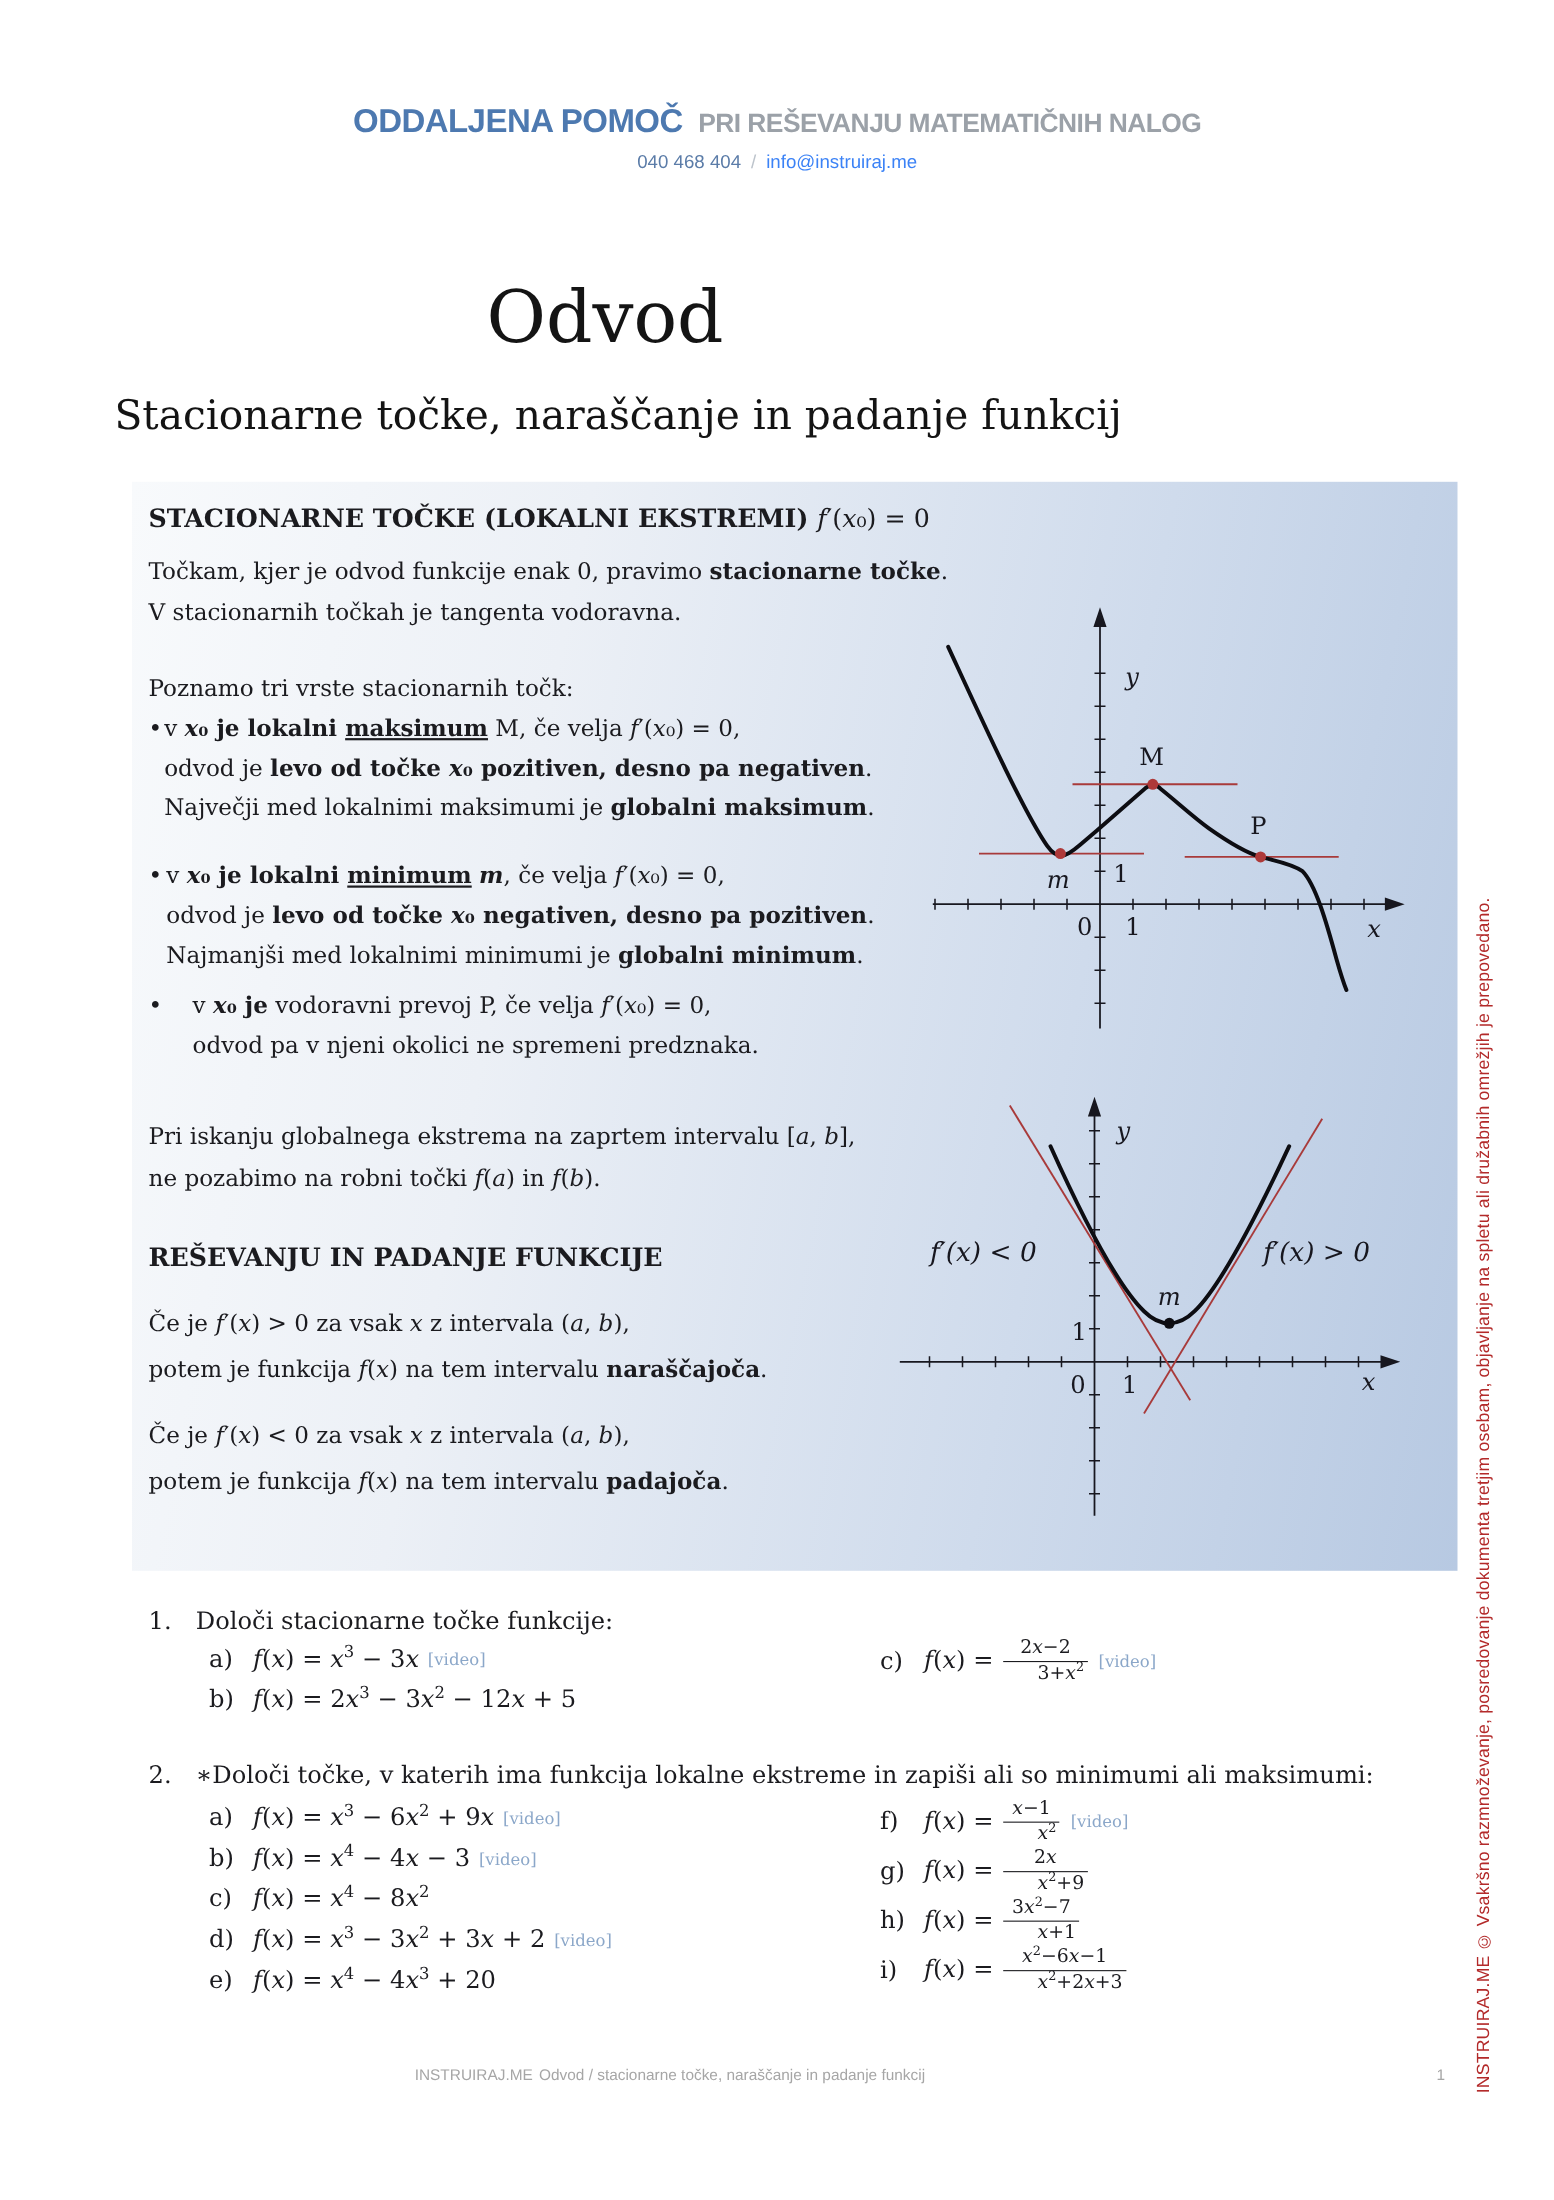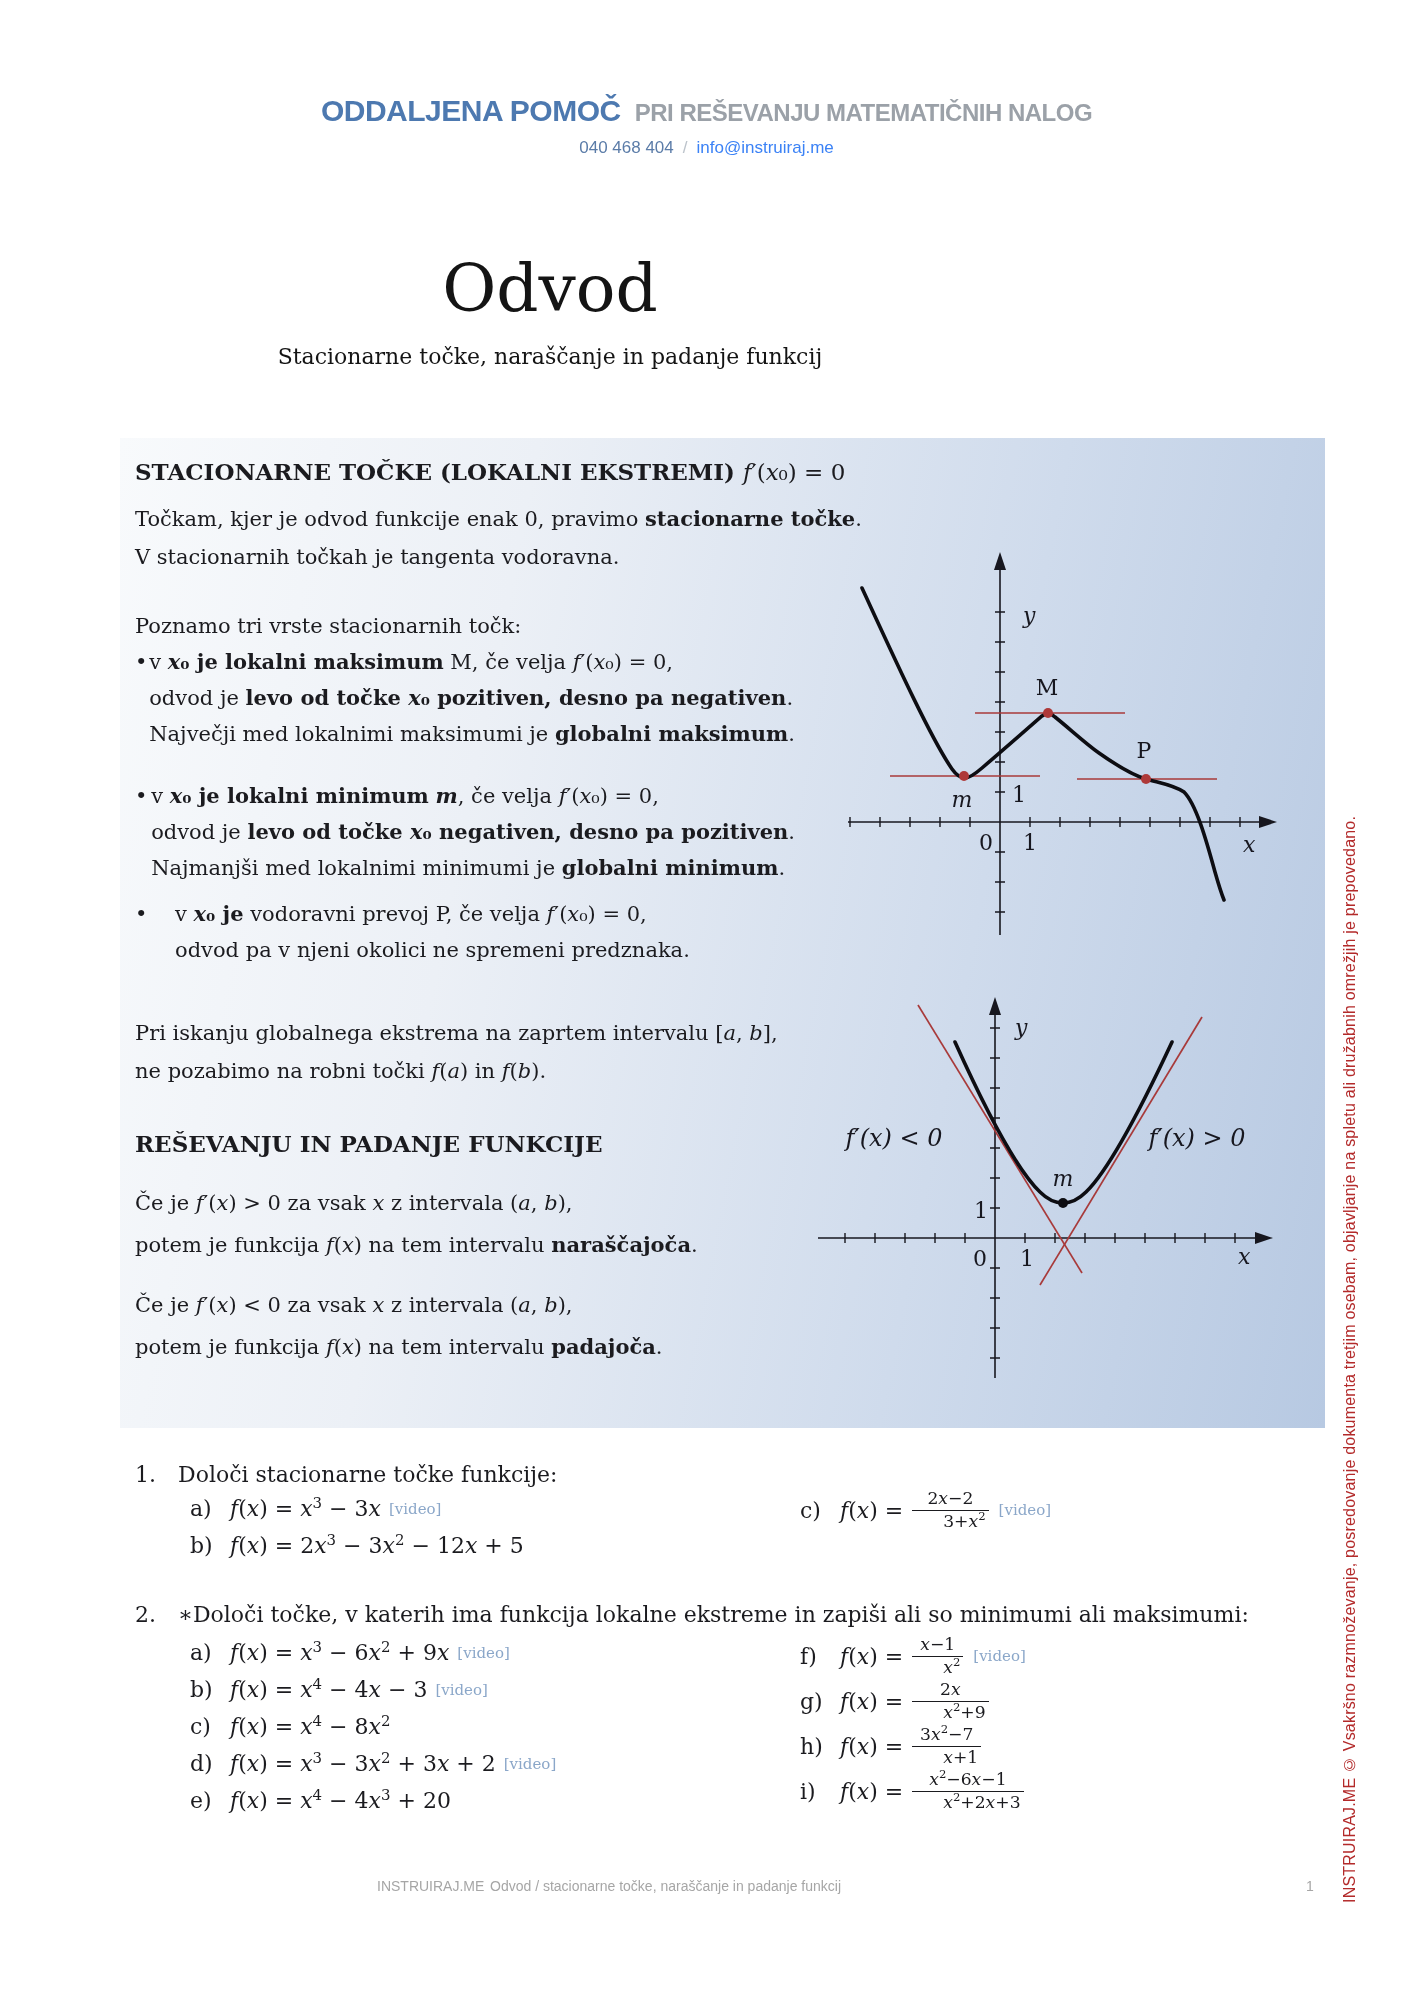--- a/index.html
+++ b/index.html
@@ -14,34 +14,34 @@
   .contact-line{position:absolute;top:138px;left:0;width:1413px;text-align:center;
                 font-family:"Liberation Sans",sans-serif;font-size:17px;}
   .phone{color:#5b7ca8;}
   .contact-sep{color:#bcc3cb;margin:0 9px;}
   .email{color:#3b82f6;text-decoration:none;}
 
   
   .doc-title{position:absolute;top:250px;left:0;width:1100px;text-align:center;
              font-size:66px;font-weight:normal;color:#141414;margin:0;}
   .doc-subtitle{position:absolute;top:344px;left:0;width:1100px;text-align:center;
-                font-size:22px;font-weight:normal;color:#141414;margin:0;}
+                font-size:37px;font-weight:normal;color:#141414;margin:12px;}
 
   
   .theory-box{position:absolute;left:120px;top:438px;width:1205px;height:990px;
               background:linear-gradient(101deg,#f8fafc 0%,#ecf0f6 30%,#cfdbec 68%,#b7c9e2 100%);}
   .tblock{position:absolute;left:15px;width:660px;font-size:21px;}
   .tline{line-height:36px;white-space:nowrap;}
   .lh38 .tline{line-height:38px;}
   .lh42 .tline{line-height:42px;}
   .theory-h .tline{font-size:23px;}
   .bullet{display:flex;}
   .bdot{width:40px;font-size:21px;line-height:36px;}
   .rb{font-weight:bold;}
-  .ru{}
+  .ru{text-decoration:underline;}
   .math .mv{font-style:italic;}
   sup.exp{font-size:0.68em;font-style:normal;line-height:0;}
 
   
   .gsvg{position:absolute;}
   .gsvg text{font-family:"DejaVu Serif",serif;font-size:22px;fill:#17171f;}
   .gsvg .gi{font-style:italic;}
   .gsvg .region{font-size:24px;}
   .axis{stroke:#17171f;stroke-width:1.6;fill:none;}
   .tick{stroke:#17171f;stroke-width:1.4;fill:none;}

